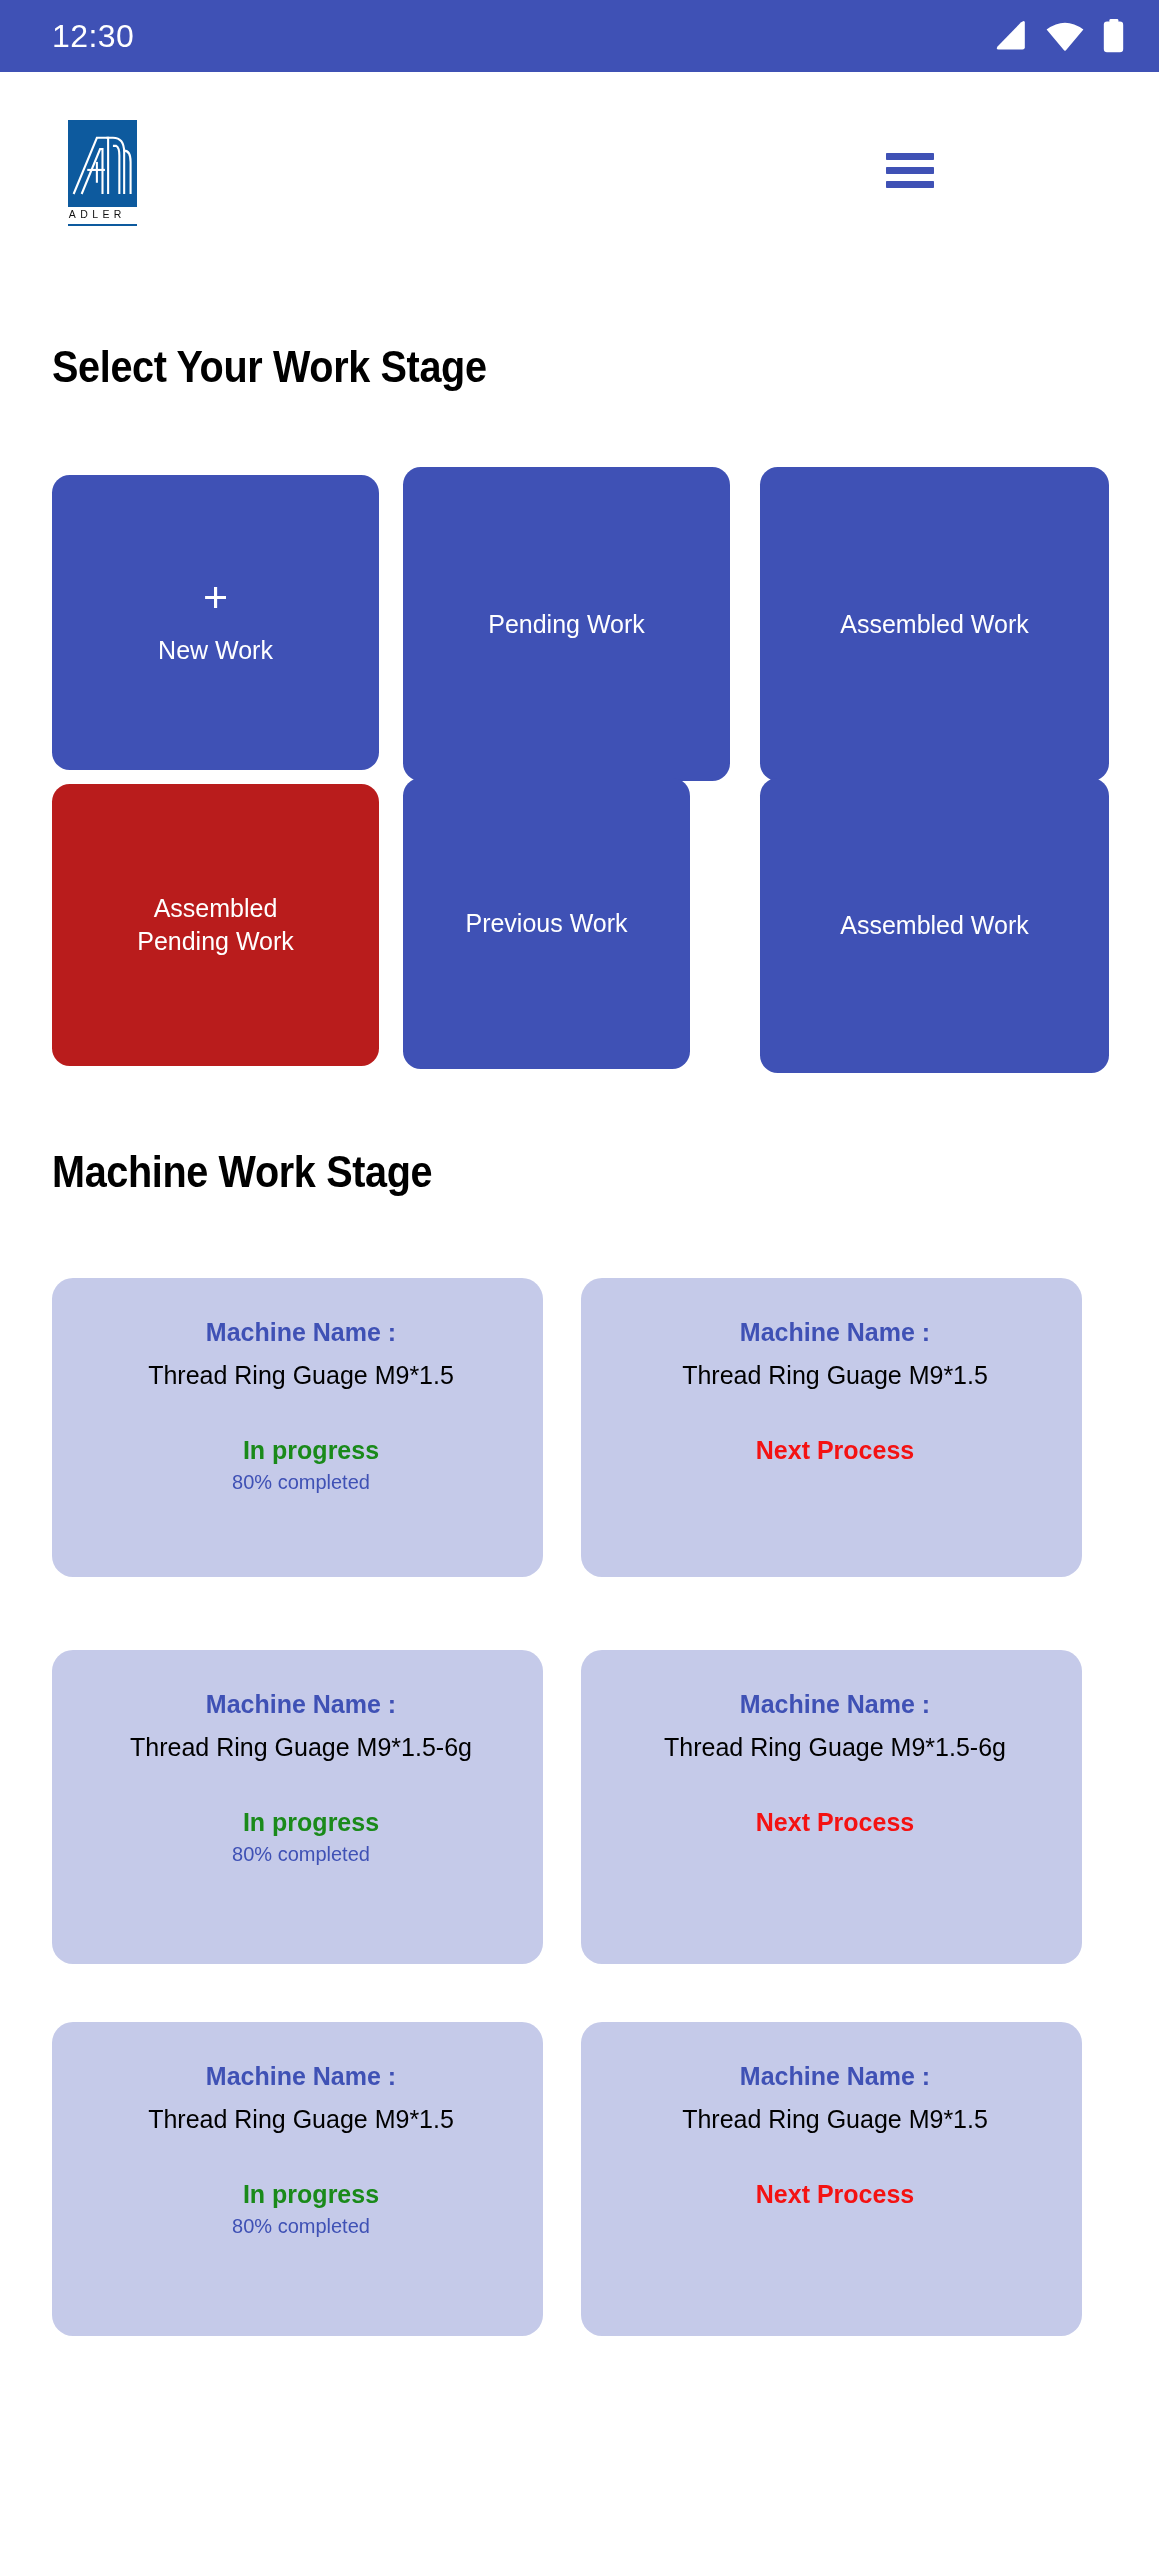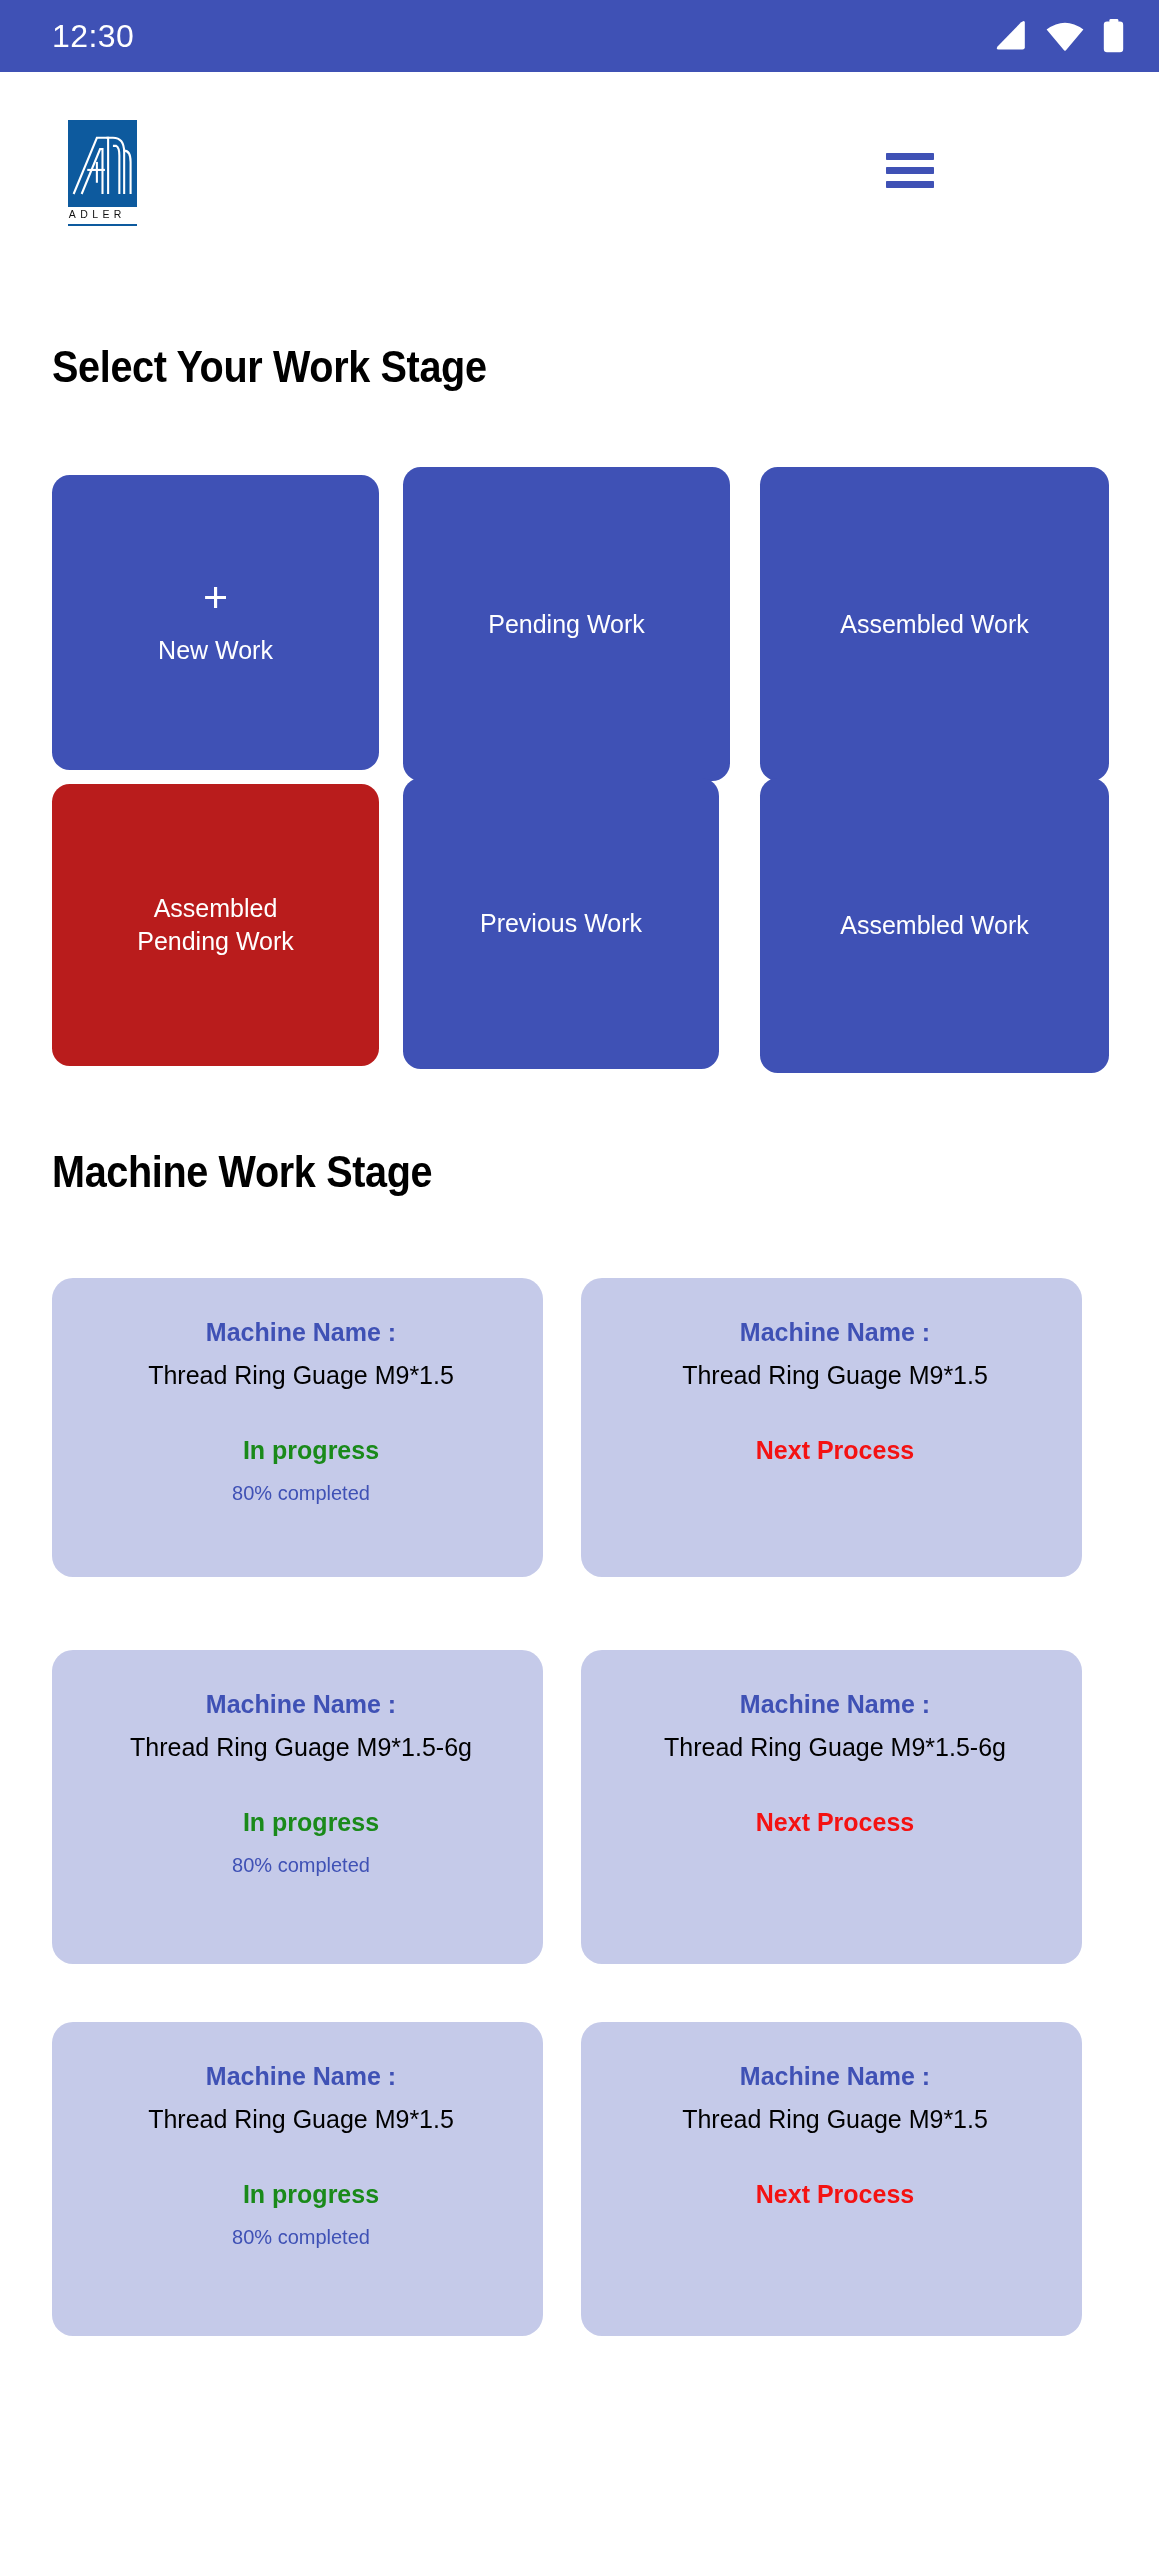--- a/index.html
+++ b/index.html
@@ -99,21 +99,21 @@
     margin-top:13px; white-space:nowrap;
   }
   .m-status{
     font-size:25px; font-weight:700; line-height:1.2; margin-top:45px;
     white-space:nowrap;
   }
   .m-status.progress{ color:#1a8a1a;margin-left:20px; }
   .m-status.next{ color:#f41212; }
   .m-sub{
     color:#3f51b5; font-size:20px; font-weight:400; line-height:1.2;
-    margin-top:16px; white-space:nowrap;
+    margin-top:5px; white-space:nowrap;
   }
 </style>
 </head>
 <body>
 
 <div class="statusbar">
   <div class="sb-time">12:30</div>
   <div class="sb-icons">
     <span>
       <svg width="35" height="32" viewBox="0 0 44 40">
@@ -172,21 +172,21 @@
     <div class="wcard" style="left: 403px; top: 467px; width: 327px; height: 314px; background: rgb(63, 81, 181);">
       <span class="wlabel">Pending Work</span>
     </div>
     <div class="wcard" style="left: 760px; top: 467px; width: 349px; height: 314px; background: rgb(63, 81, 181);">
       <span class="wlabel">Assembled Work</span>
     </div>
     <div class="wcard" style="left: 52px; top: 784px; width: 327px; height: 282px; background: #b91c1c;">
       <span class="wlabel">Assembled
 Pending Work</span>
     </div>
-    <div class="wcard" style="left: 403px; top: 778px; width: 316px; height: 291px; background: rgb(63, 81, 181);">
+    <div class="wcard" style="left: 403px; top: 778px; width: 287px; height: 291px; background: rgb(63, 81, 181);">
       <span class="wlabel">Previous Work</span>
     </div>
     <div class="wcard" style="left: 760px; top: 778px; width: 349px; height: 295px; background: rgb(63, 81, 181);">
       <span class="wlabel">Assembled Work</span>
     </div>
   </div>
 
 <div class="workgrid" id="machinegrid">
     <div class="mcard" style="left: 52px; top: 1278px; width: 491px; height: 299px; background: rgb(197, 202, 233);">
       <div class="m-label">Machine Name :</div>

